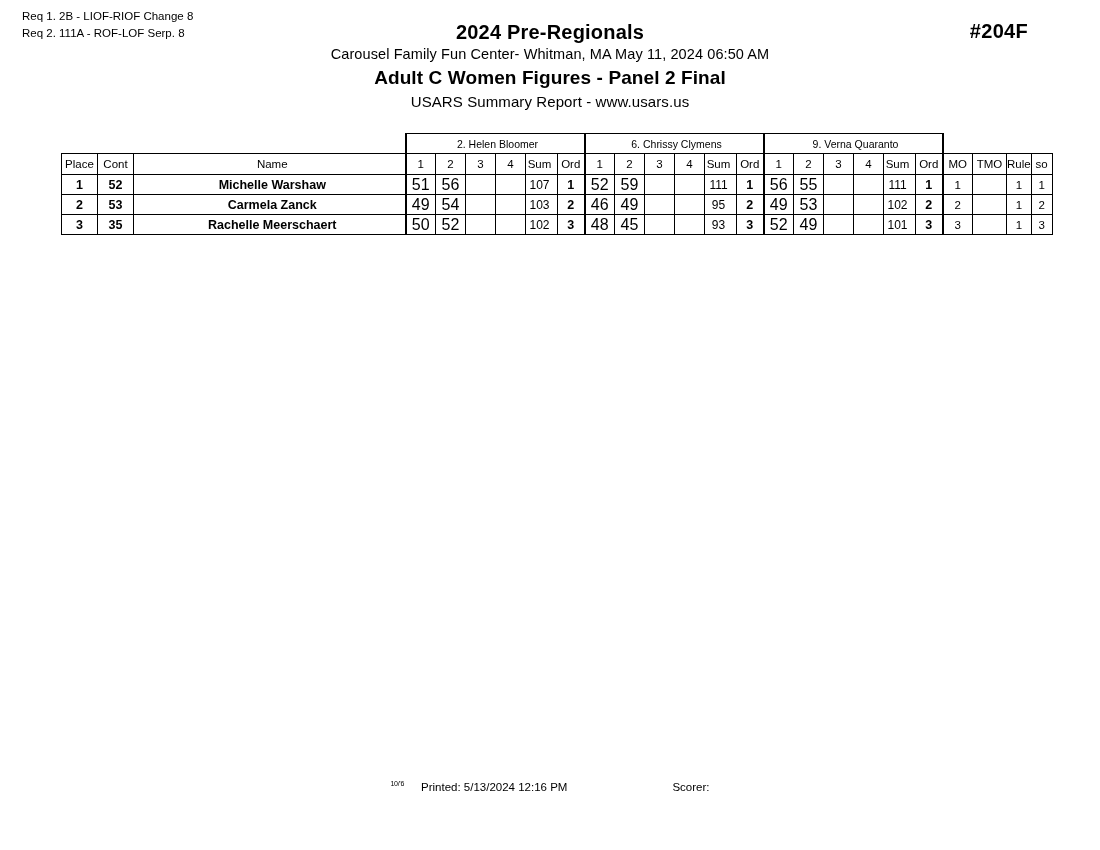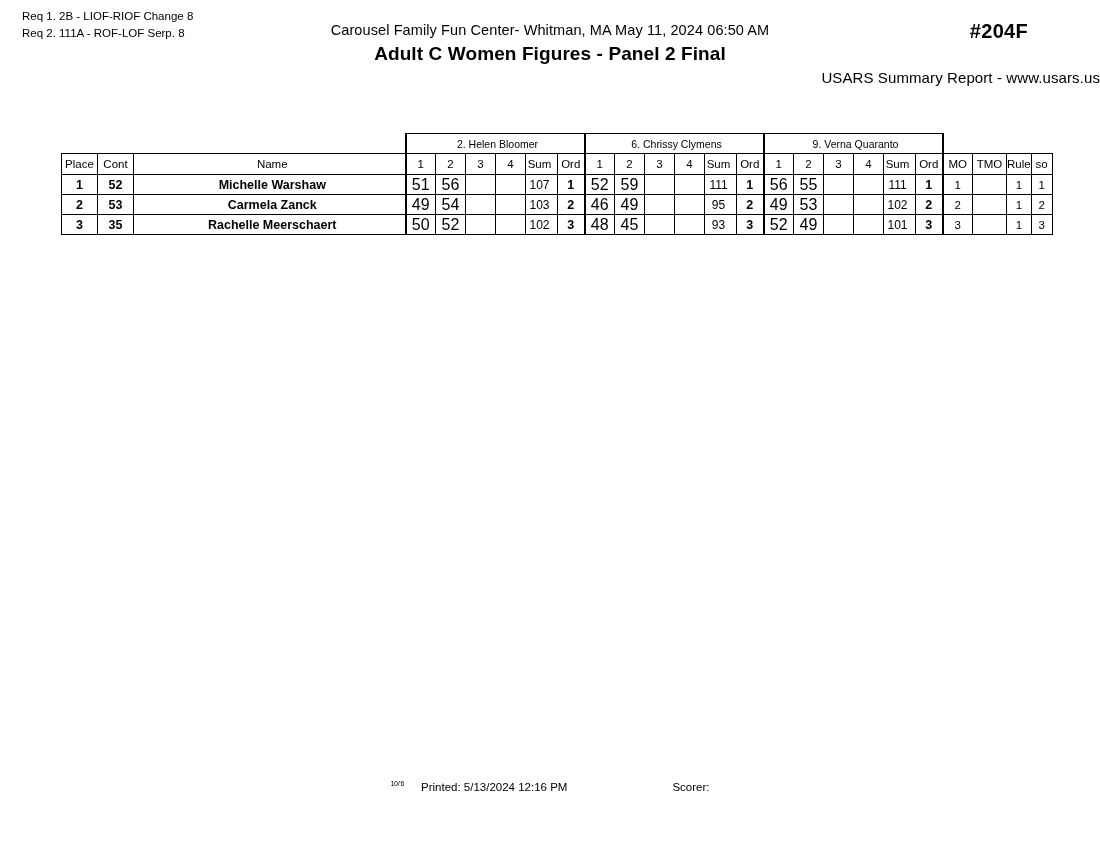--- a/index.html
+++ b/index.html
@@ -54,21 +54,20 @@
   .title-event {
     font-size: 19px;
     font-weight: bold;
     line-height: 25px;
     letter-spacing: 0.1px;
   }
   .title-report {
     font-size: 15px;
     line-height: 23px;
     letter-spacing: 0.1px;
-    text-align: right;
   }
 
   
   .sheet {
     position: absolute;
     left: 21px;
     top: 133px;
     padding-left: 40px;
   }
   table.scores {
@@ -140,20 +139,21 @@
 <body>
 
 <div class="req-block">
   <div>Req  1.   2B - LIOF-RIOF Change 8</div>
   <div>Req  2.   111A - ROF-LOF Serp. 8</div>
 </div>
 
 <div class="doc-number">#204F</div>
 
 <div class="title-block">
+  <div class="title-main">2024 Pre-Regionals</div>
   <div class="title-venue">Carousel Family Fun Center- Whitman, MA   May 11, 2024   06:50 AM</div>
   <div class="title-event">Adult C Women Figures - Panel 2 Final</div>
   <div class="title-report">USARS Summary Report - www.usars.us</div>
 </div>
 
 <div class="sheet">
 <table class="scores">
   <tbody>
 
     <tr>

